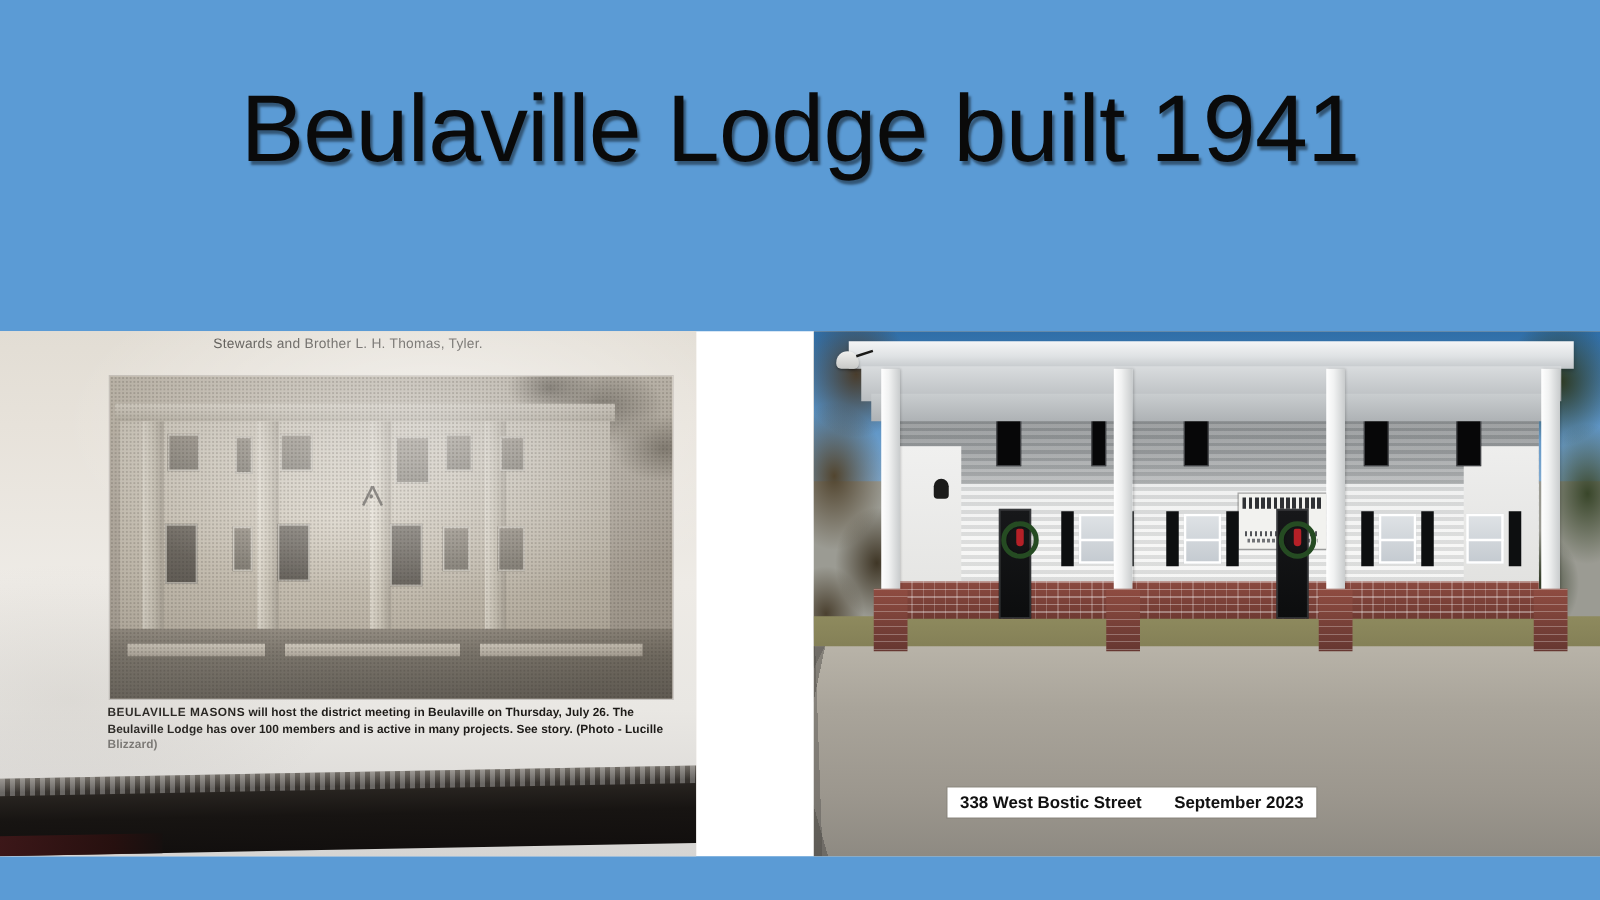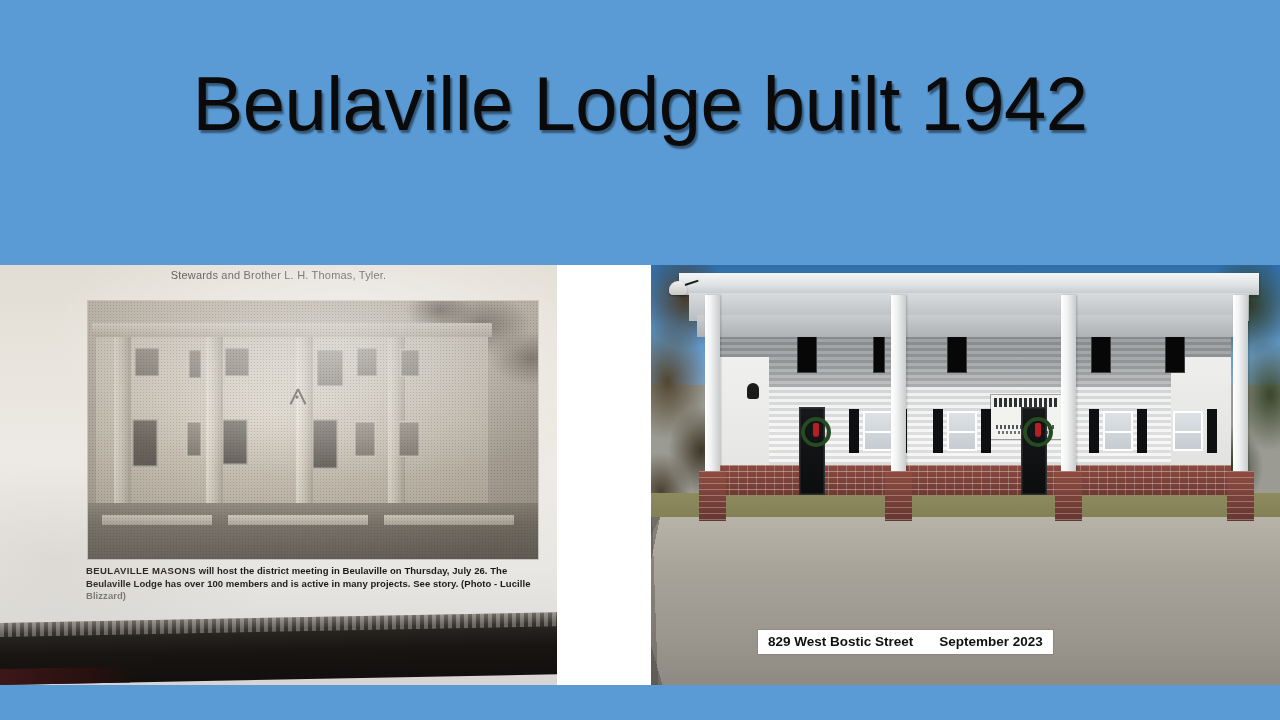--- a/index.html
+++ b/index.html
@@ -271,21 +271,21 @@
     white-space: nowrap;
     box-shadow: 0 0 0 1px rgba(0,0,0,0.08);
   }
   #street-caption .addr { margin-right: 26px; }
 </style>
 </head>
 <body>
 
 <div id="slide">
 
-  <div id="title">Beulaville Lodge built 1942</div>
+  <div id="title">Beulaville Lodge built 1941</div>
 
   <div id="photo-band">
 
     <div id="left-photo">
       <div class="paper"></div>
 
       <div class="clip-headline">Stewards and Brother L. H. Thomas, Tyler.</div>
 
       <div id="clip-photo">
         <div class="clip-sky"></div>
@@ -395,18 +395,18 @@
       <div class="column" style="left:582px;"></div>
 
       <div class="col-base" style="left:48px;"></div>
       <div class="col-base" style="left:234px;"></div>
       <div class="col-base" style="left:404px;"></div>
       <div class="col-base" style="left:576px;"></div>
 
       <div class="lamp"></div>
 
       <div id="street-caption">
-        <span class="addr">829 West Bostic Street</span><span>September 2023</span>
+        <span class="addr">338 West Bostic Street</span><span>September 2023</span>
       </div>
     </div>
 
   </div>
 </div>
 
 </body></html>

